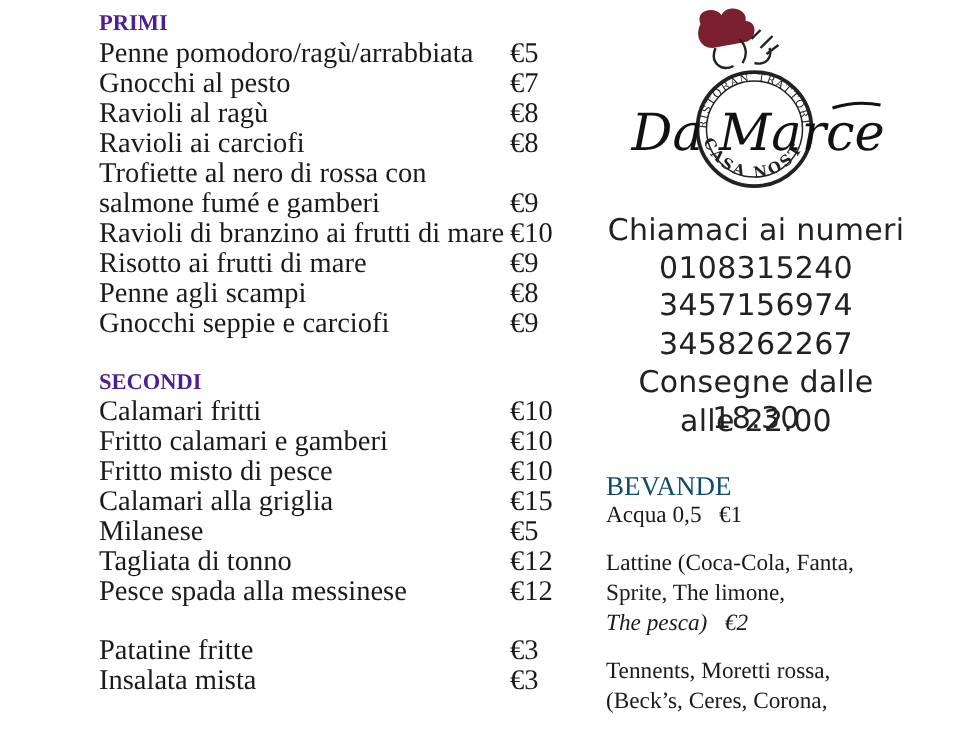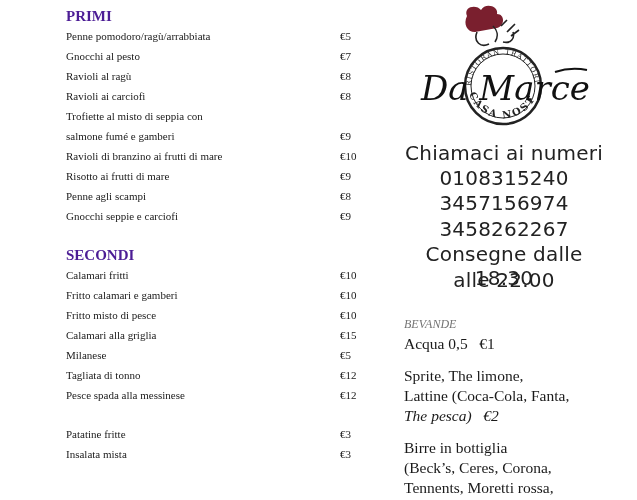--- a/index.html
+++ b/index.html
@@ -1,28 +1,28 @@
 <!DOCTYPE html>
 <html><head>
   <meta charset="utf-8">
   <style>
     html, body { margin: 0; padding: 0; background: #ffffff; }
     body { width: 637px; height: 500px; overflow: hidden; position: relative;
            font-family: "Liberation Serif", "DejaVu Serif", serif; color: #1a1a1a; }
     .left { position: absolute; left: 66px; top: 6px; width: 310px; }
     .section-title { font-weight: bold; color: #4c1d95; font-size: 15px; line-height: 20px; height: 20px; }
-    .row { position: relative; font-size: 11px; line-height: 20px; height: 20px; white-space: nowrap; }
+    .row { position: relative; font-size: 19px; line-height: 20px; height: 20px; white-space: nowrap; }
     .row .name { position: absolute; left: 0; }
     .row .price { position: absolute; left: 274px; }
     .gap { height: 19px; }
     .hand { position: absolute; left: 404px; width: 200px; text-align: center;
             font-family: "DejaVu Sans", sans-serif; font-size: 20px; color: #222;
             letter-spacing: 0.2px; }
     .bev { position: absolute; left: 404px; font-size: 15.5px; line-height: 20px; }
-    .bev .title { color: #737373; font-size: 12px; font-style: italic; }
+    .bev .title { color: #0c4a6e; font-size: 18px; }
     .bev p { margin: 0; }
   </style>
 </head>
 <body>
 
 <div class="left">
   <div class="section-title">PRIMI</div>
   <div>
     <div class="row">
         <span class="name">Penne pomodoro/ragù/arrabbiata</span>
@@ -34,21 +34,21 @@
       </div>
     <div class="row">
         <span class="name">Ravioli al ragù</span>
         <span class="price">€8</span>
       </div>
     <div class="row">
         <span class="name">Ravioli ai carciofi</span>
         <span class="price">€8</span>
       </div>
     <div class="row">
-        <span class="name">Trofiette al misto di seppia con</span>
+        <span class="name">Trofiette al nero di rossa con</span>
         <span class="price"></span>
       </div>
     <div class="row">
         <span class="name">salmone fumé e gamberi</span>
         <span class="price">€9</span>
       </div>
     <div class="row">
         <span class="name">Ravioli di branzino ai frutti di mare</span>
         <span class="price">€10</span>
       </div>
@@ -142,20 +142,19 @@
 <div class="hand" style="top:166px;">0108315240</div>
 <div class="hand" style="top:191px;">3457156974</div>
 <div class="hand" style="top:217px;">3458262267</div>
 <div class="hand" style="top:242px;">Consegne dalle 18.30</div>
 <div class="hand" style="top:268px;">alle 22.00</div>
 
 <div class="bev" style="top:314px;">
   <p class="title">BEVANDE</p>
   <p style="white-space:pre;">Acqua 0,5   €1</p>
   <p style="height:12px"></p>
+  <p>Lattine (Coca-Cola, Fanta,</p>
   <p>Sprite, The limone,</p>
-  <p>Lattine (Coca-Cola, Fanta,</p>
   <p style="white-space:pre;font-style:italic;">The pesca)   €2</p>
   <p style="height:12px"></p>
-  <p>Birre in bottiglia</p>
+  <p>Tennents, Moretti rossa,</p>
   <p>(Beck’s, Ceres, Corona,</p>
-  <p>Tennents, Moretti rossa,</p>
 </div>
 
 </body></html>

